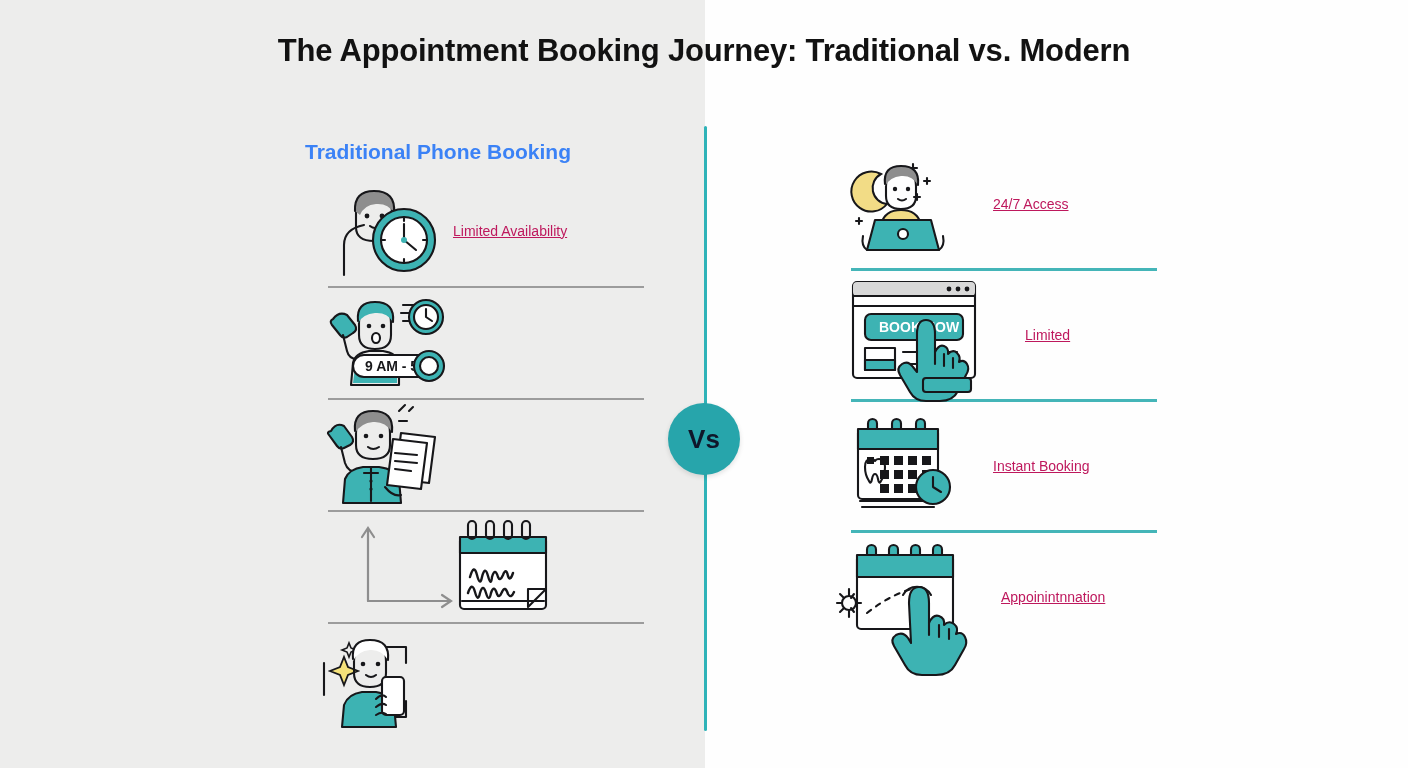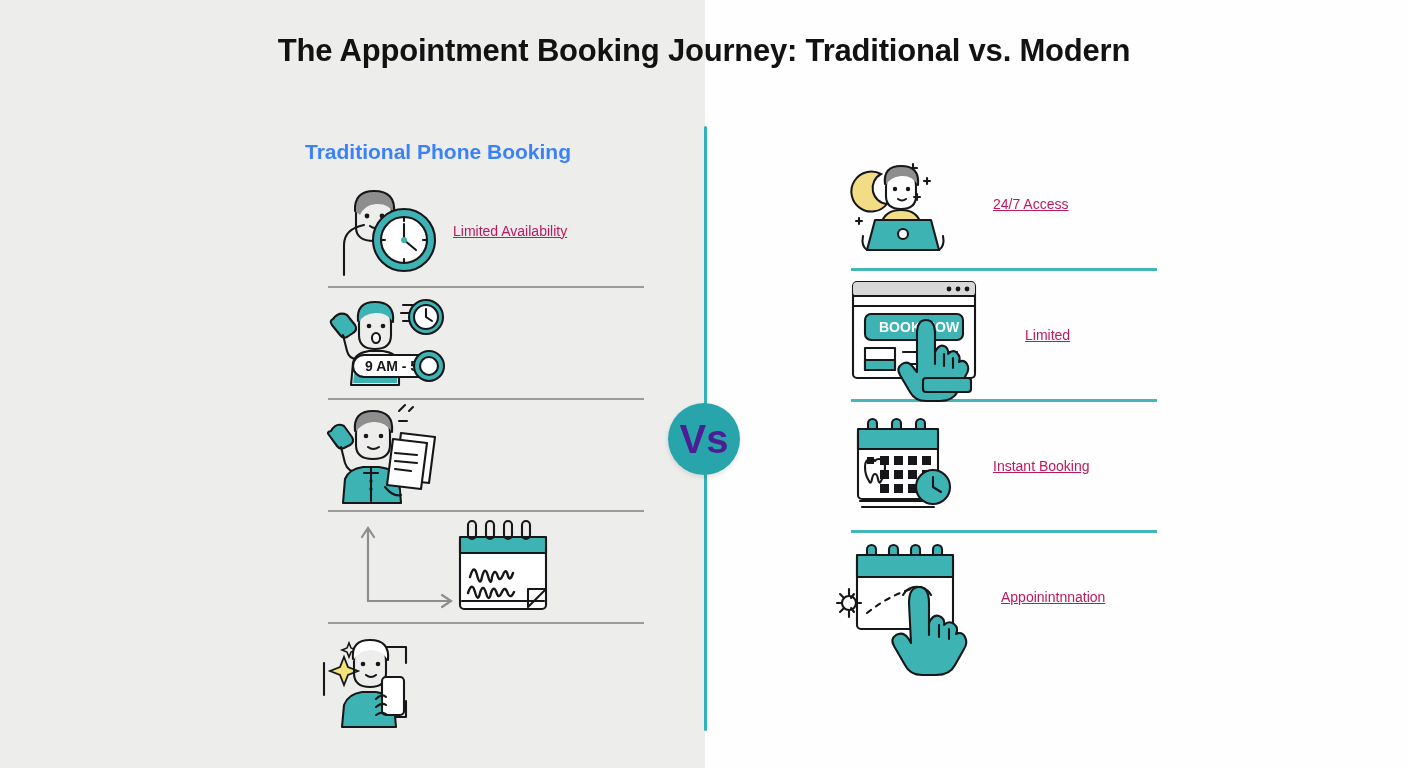--- a/index.html
+++ b/index.html
@@ -73,21 +73,21 @@
   #column-right .item-label { margin-left: 28px; white-space: nowrap; }
   .divider-teal {
     height: 3px; background: #44b5b8;
     margin: 0 48px 0 6px;
   }
   #vs-badge {
     position: absolute; left: 668px; top: 403px;
     width: 72px; height: 72px; border-radius: 50%;
     background: #27a5ab;
     display: flex; align-items: center; justify-content: center;
-    color: #4c1d95; font-size: 40px; font-weight: bold;
+    color: #0f172a; font-size: 26px; font-weight: bold;
     box-shadow: 0 2px 5px rgba(0,0,0,0.12);
   }
   svg { display: block; overflow: visible; }
   .stroke { fill: none; stroke: #17171a; stroke-width: 2.1;
             stroke-linecap: round; stroke-linejoin: round; }
   .teal-fill { fill: #3db3b3; }
   .white-fill { fill: #ffffff; }
   .gray-fill { fill: #8e8e8e; }
 </style>
 </head>

